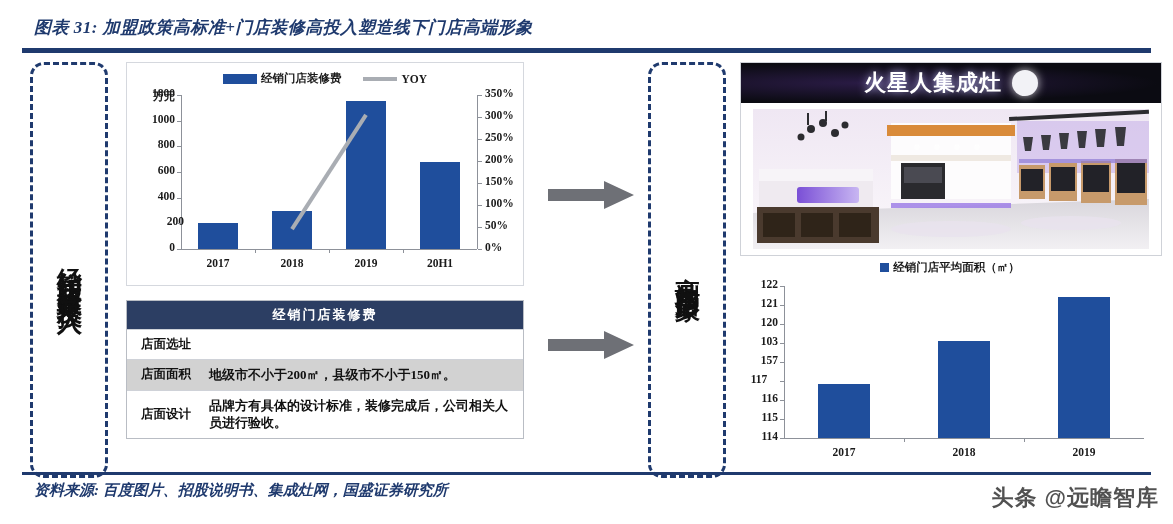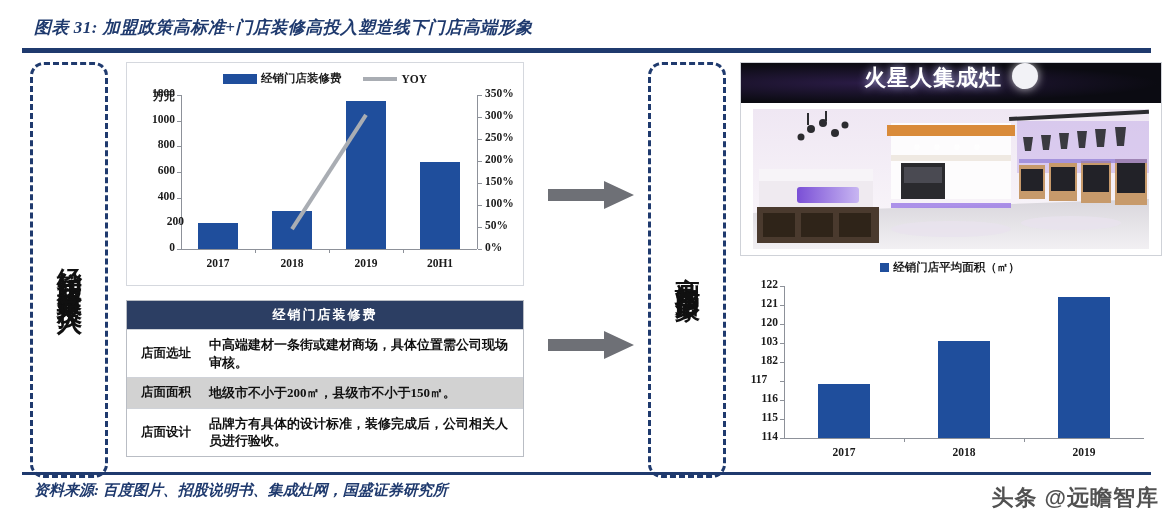--- a/index.html
+++ b/index.html
@@ -111,21 +111,21 @@
   }
 
   
   #photo{
     position:absolute;left:740px;top:62px;width:420px;height:192px;
     border:1px solid #cfd2d8;overflow:hidden;background:#efeff1;
   }
   #photo .sign{
     position:absolute;left:0;top:0;width:100%;height:40px;
     background:radial-gradient(ellipse at 30% 50%, #2a1b45 0%, #0b0b12 70%);
-    display:flex;align-items:flex-start;justify-content:center;gap:10px;
+    display:flex;align-items:center;justify-content:center;gap:10px;
   }
   #photo .sign-text{
     color:#fff;font-weight:bold;font-size:22px;letter-spacing:1px;
     font-family:"Liberation Sans","DejaVu Sans",sans-serif;
     text-shadow:0 0 8px rgba(200,200,255,.9);
   }
   #photo .sign-logo{
     width:26px;height:26px;border-radius:50%;background:#f2f2f6;
     box-shadow:0 0 10px rgba(255,255,255,.8);
   }
@@ -217,21 +217,20 @@
         <svg style="position:absolute;left:0;top:0;width:396px;height:222px;pointer-events:none;">
           <polyline points="165,166.2 239,51.80000000000001" fill="none" stroke="#a9adb3" stroke-width="4"></polyline>
         </svg>
       </div>
   </div>
 
   <div id="std-table">
     <div class="thead">经销门店装修费</div>
     <div class="trow plain">
       <div class="cell-label">店面选址</div>
-      <div class="cell-value">中高端建材一条街或建材商场，具体位置需公司现场审核。</div>
     </div>
     <div class="trow alt">
       <div class="cell-label">店面面积</div>
       <div class="cell-value">地级市不小于200㎡，县级市不小于150㎡。</div>
     </div>
     <div class="trow plain">
       <div class="cell-label">店面设计</div>
       <div class="cell-value">品牌方有具体的设计标准，装修完成后，公司相关人员进行验收。</div>
     </div>
   </div>
@@ -332,21 +331,21 @@
         <div class="axis-line" style="left:44px;top:28px;width:1px;height:152px;"></div>
         <div class="axis-line" style="left:44px;top:180px;width:360px;height:1px;"></div>
         <div class="ytick" style="left:0px;top:172px;width:38px;">114</div>
         <div class="axis-line" style="left:40px;top:180px;width:4px;height:1px;"></div>
         <div class="ytick" style="left:0px;top:153px;width:38px;">115</div>
         <div class="axis-line" style="left:40px;top:161px;width:4px;height:1px;"></div>
         <div class="ytick" style="left:0px;top:134px;width:38px;">116</div>
         <div class="axis-line" style="left:40px;top:142px;width:4px;height:1px;"></div>
         <div class="ytick" style="left:0px;top:115px;width:38px;text-align:center;">117</div>
         <div class="axis-line" style="left:40px;top:123px;width:4px;height:1px;"></div>
-        <div class="ytick" style="left:0px;top:96px;width:38px;">182</div>
+        <div class="ytick" style="left:0px;top:96px;width:38px;">157</div>
         <div class="axis-line" style="left:40px;top:104px;width:4px;height:1px;"></div>
         <div class="ytick" style="left:0px;top:77px;width:38px;">103</div>
         <div class="axis-line" style="left:40px;top:85px;width:4px;height:1px;"></div>
         <div class="ytick" style="left:0px;top:58px;width:38px;">120</div>
         <div class="axis-line" style="left:40px;top:66px;width:4px;height:1px;"></div>
         <div class="ytick" style="left:0px;top:39px;width:38px;">121</div>
         <div class="axis-line" style="left:40px;top:47px;width:4px;height:1px;"></div>
         <div class="ytick" style="left:0px;top:20px;width:38px;">122</div>
         <div class="axis-line" style="left:40px;top:28px;width:4px;height:1px;"></div>
         <div class="bar" style="left:78px;top:125.85000000000011px;width:52px;height:54.14999999999989px;"></div>

